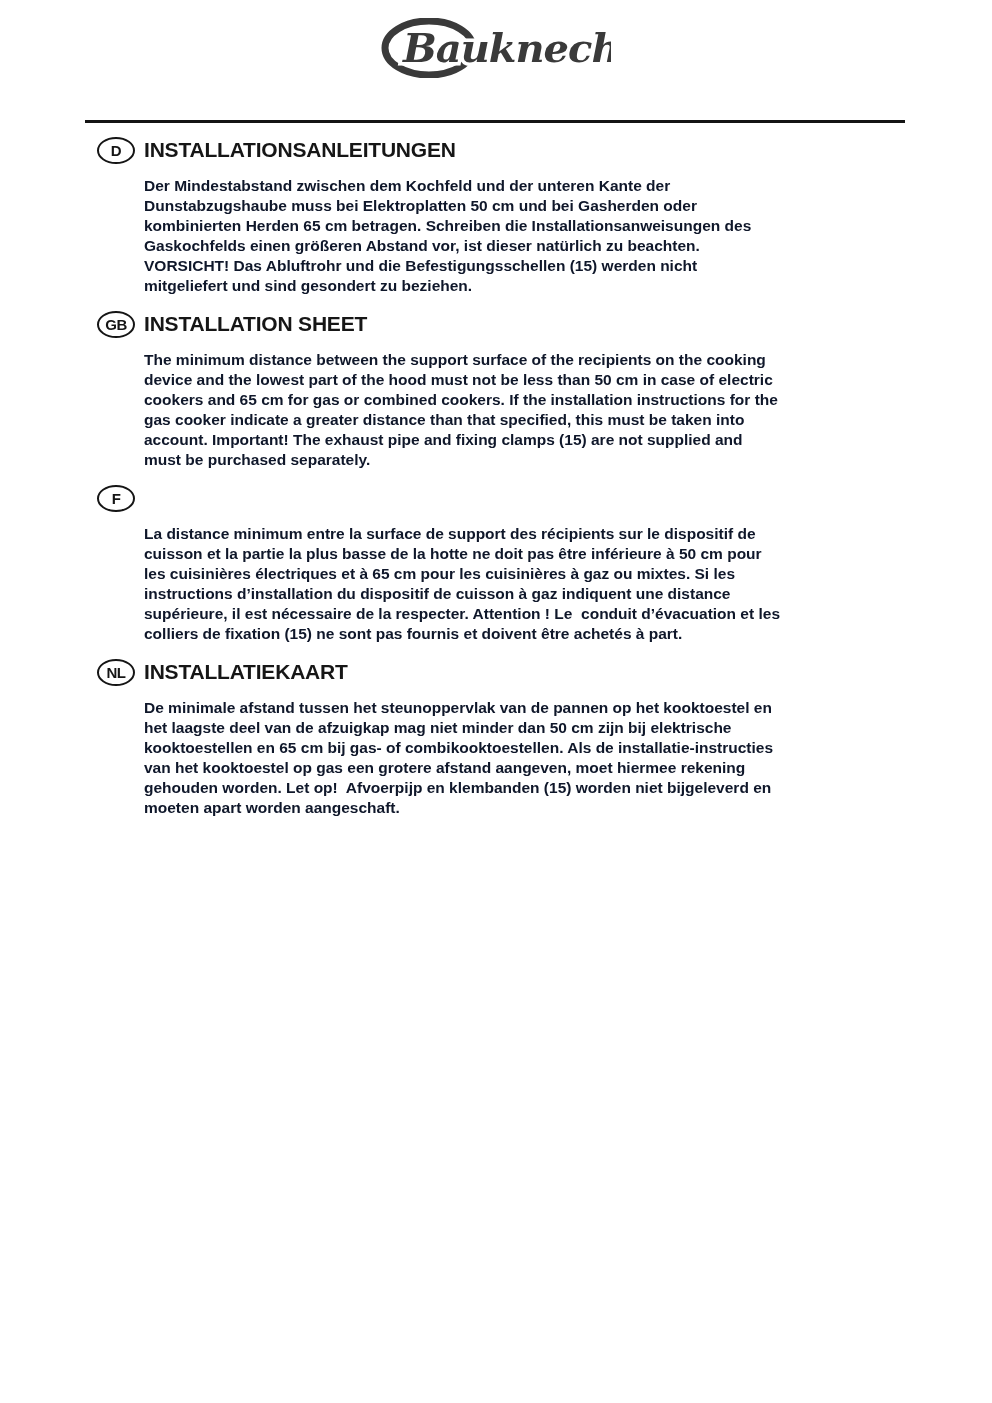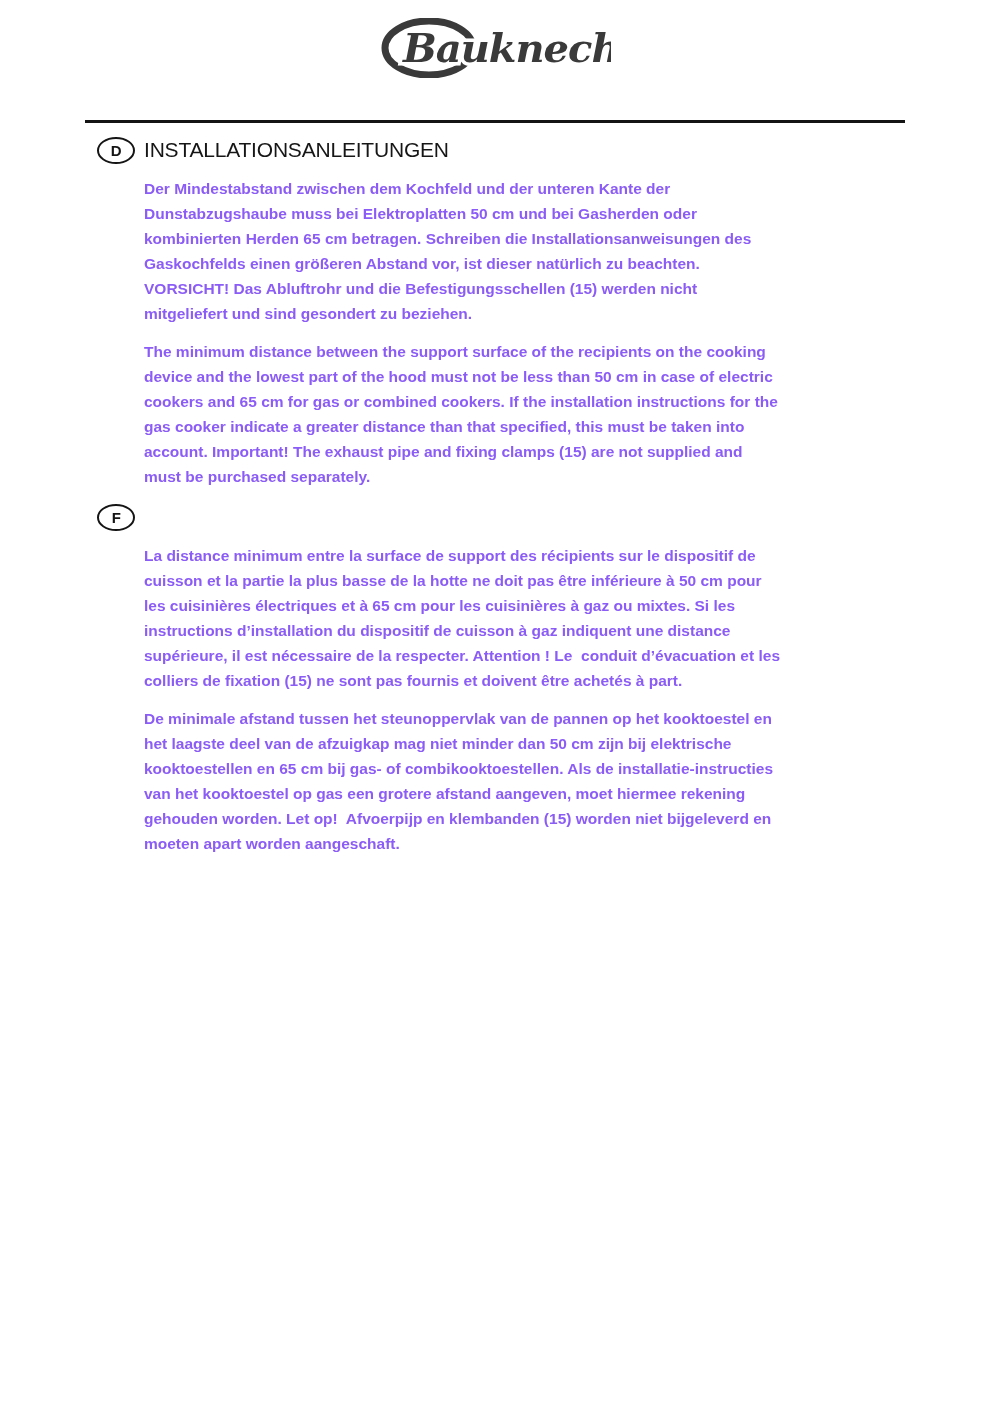--- a/index.html
+++ b/index.html
@@ -50,32 +50,32 @@
     justify-content: center;
     font-weight: bold;
     font-size: 15px;
     letter-spacing: -0.5px;
     box-sizing: border-box;
     color: #151515;
   }
   .sec-title {
     margin: 0;
     font-size: 21px;
-    font-weight: normal;
+    font-weight: bold;
     color: #161616;
     letter-spacing: -0.2px;
   }
   .sec-body {
     margin: 11px 0 0 47px;
     width: 745px;
     font-size: 15.5px;
-    line-height: 25px;
+    line-height: 20px;
     font-weight: bold;
     white-space: pre-wrap;
-    color: #8b5cf6;
+    color: #0f172a;
   }
 </style>
 </head>
 <body>
 
 <div class="page">
 
   <header class="logo-wrap">
     <svg class="logo-svg" viewBox="0 0 230 60" aria-hidden="true">
       <ellipse cx="48" cy="30" rx="44" ry="27" fill="none" stroke="#3a3a3a" stroke-width="7"></ellipse>
@@ -94,20 +94,24 @@
       </div>
       <p class="sec-body">Der Mindestabstand zwischen dem Kochfeld und der unteren Kante der
 Dunstabzugshaube muss bei Elektroplatten 50 cm und bei Gasherden oder
 kombinierten Herden 65 cm betragen. Schreiben die Installationsanweisungen des
 Gaskochfelds einen größeren Abstand vor, ist dieser natürlich zu beachten.
 VORSICHT! Das Abluftrohr und die Befestigungsschellen (15) werden nicht
 mitgeliefert und sind gesondert zu beziehen.</p>
     </section>
 
     <section class="lang-section">
+      <div class="sec-head">
+        <span class="badge">GB</span>
+        <h2 class="sec-title">INSTALLATION SHEET</h2>
+      </div>
       <p class="sec-body">The minimum distance between the support surface of the recipients on the cooking
 device and the lowest part of the hood must not be less than 50 cm in case of electric
 cookers and 65 cm for gas or combined cookers. If the installation instructions for the
 gas cooker indicate a greater distance than that specified, this must be taken into
 account. Important! The exhaust pipe and fixing clamps (15) are not supplied and
 must be purchased separately.</p>
     </section>
 
     <section class="lang-section">
       <div class="sec-head">
@@ -115,20 +119,24 @@
       </div>
       <p class="sec-body">La distance minimum entre la surface de support des récipients sur le dispositif de
 cuisson et la partie la plus basse de la hotte ne doit pas être inférieure à 50 cm pour
 les cuisinières électriques et à 65 cm pour les cuisinières à gaz ou mixtes. Si les
 instructions d’installation du dispositif de cuisson à gaz indiquent une distance
 supérieure, il est nécessaire de la respecter. Attention ! Le  conduit d’évacuation et les
 colliers de fixation (15) ne sont pas fournis et doivent être achetés à part.</p>
     </section>
 
     <section class="lang-section">
+      <div class="sec-head">
+        <span class="badge">NL</span>
+        <h2 class="sec-title">INSTALLATIEKAART</h2>
+      </div>
       <p class="sec-body">De minimale afstand tussen het steunoppervlak van de pannen op het kooktoestel en
 het laagste deel van de afzuigkap mag niet minder dan 50 cm zijn bij elektrische
 kooktoestellen en 65 cm bij gas- of combikooktoestellen. Als de installatie-instructies
 van het kooktoestel op gas een grotere afstand aangeven, moet hiermee rekening
 gehouden worden. Let op!  Afvoerpijp en klembanden (15) worden niet bijgeleverd en
 moeten apart worden aangeschaft.</p>
     </section>
 
   </main>
 </div>

